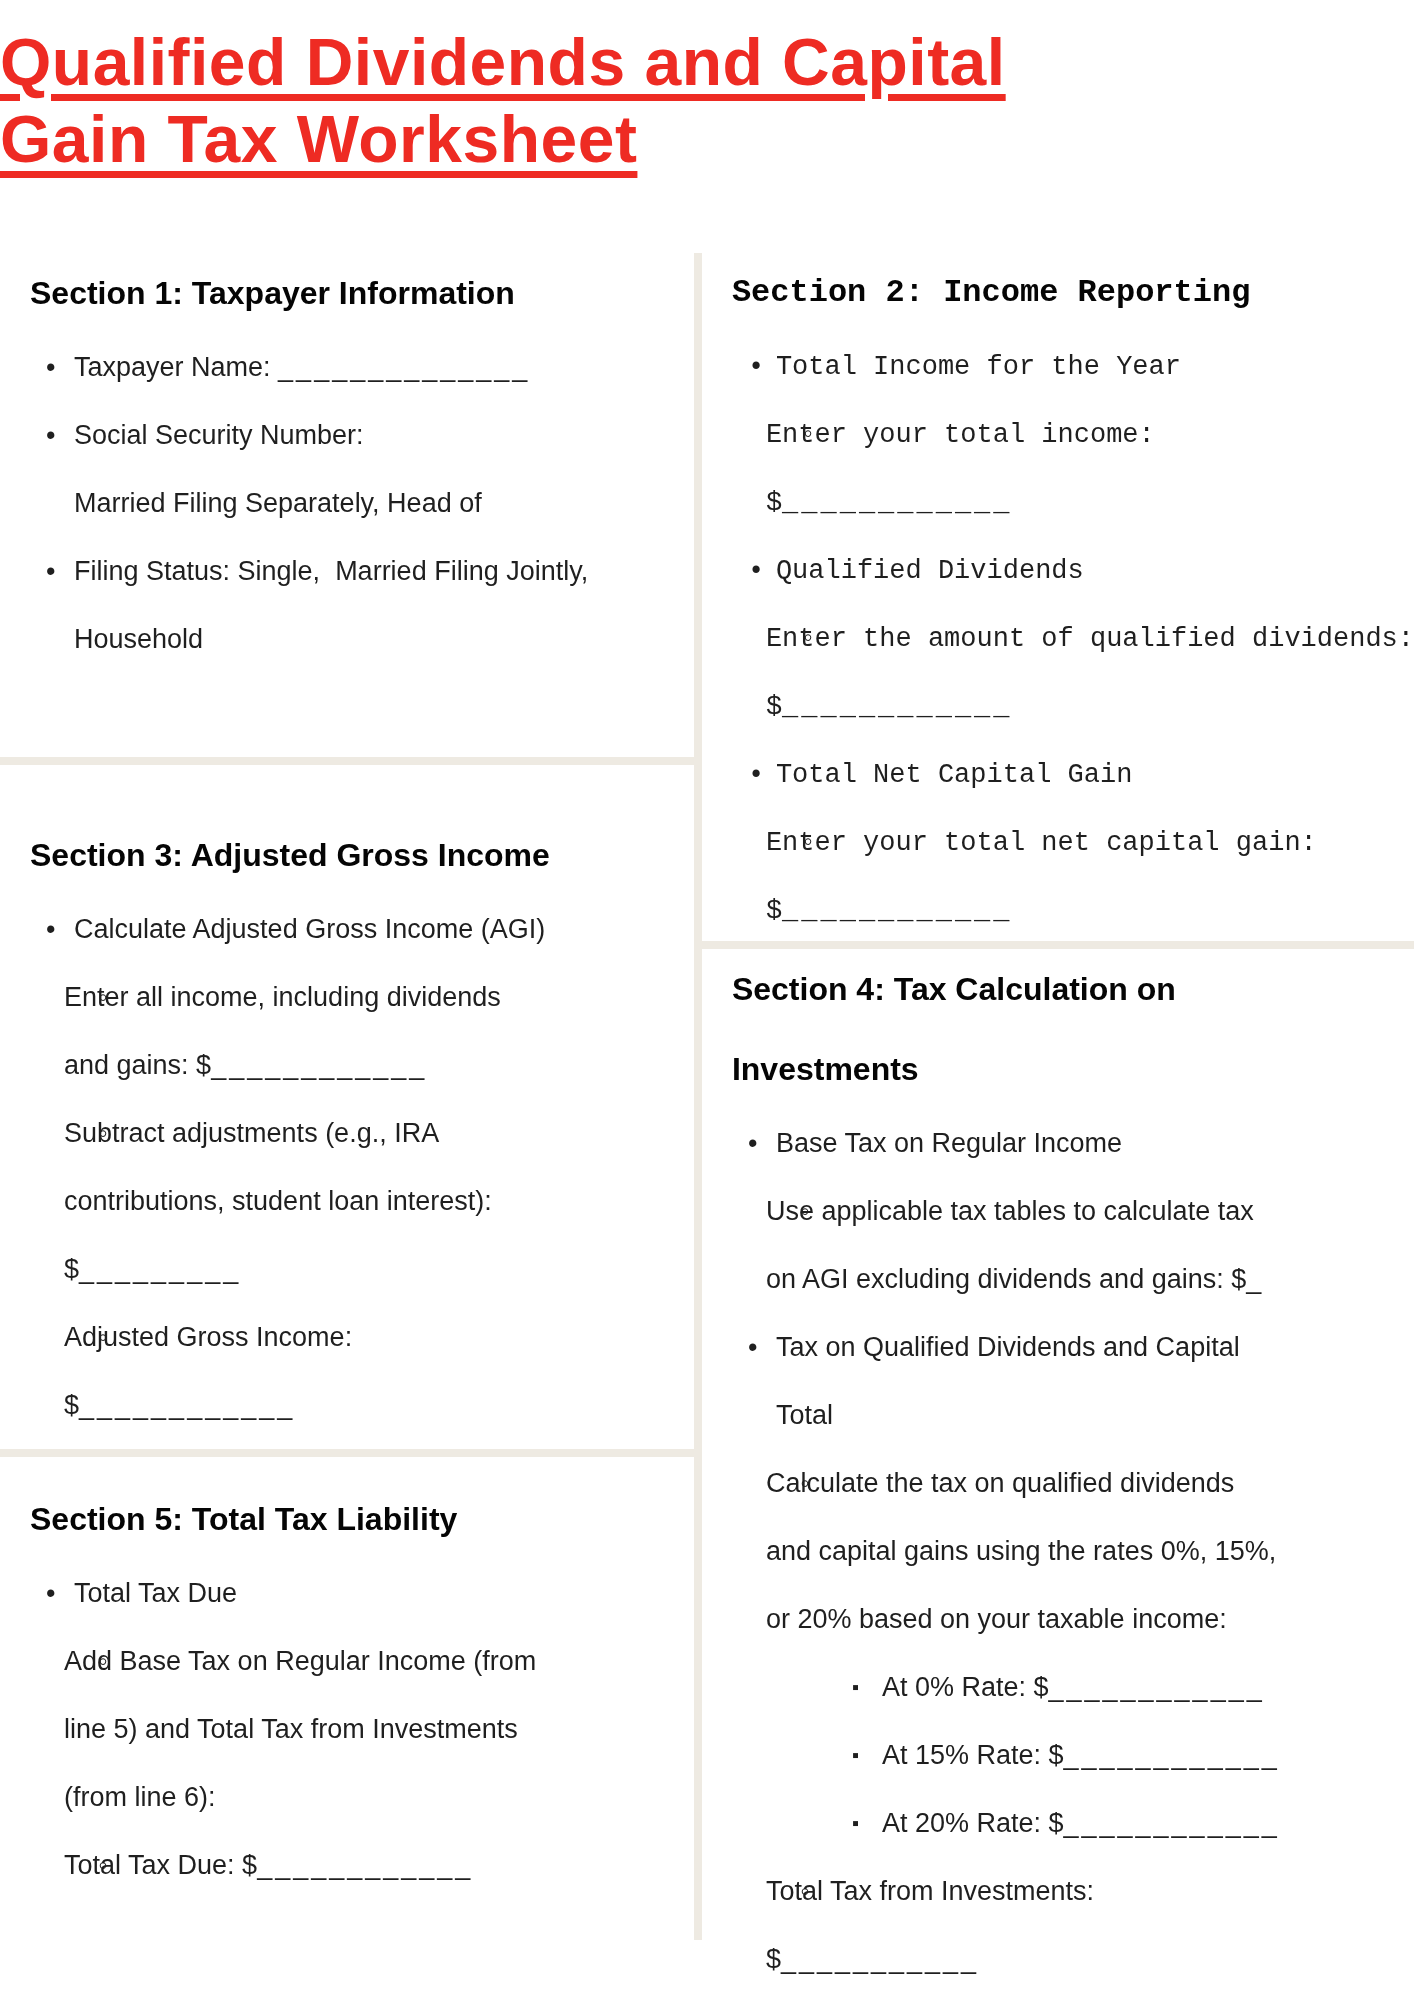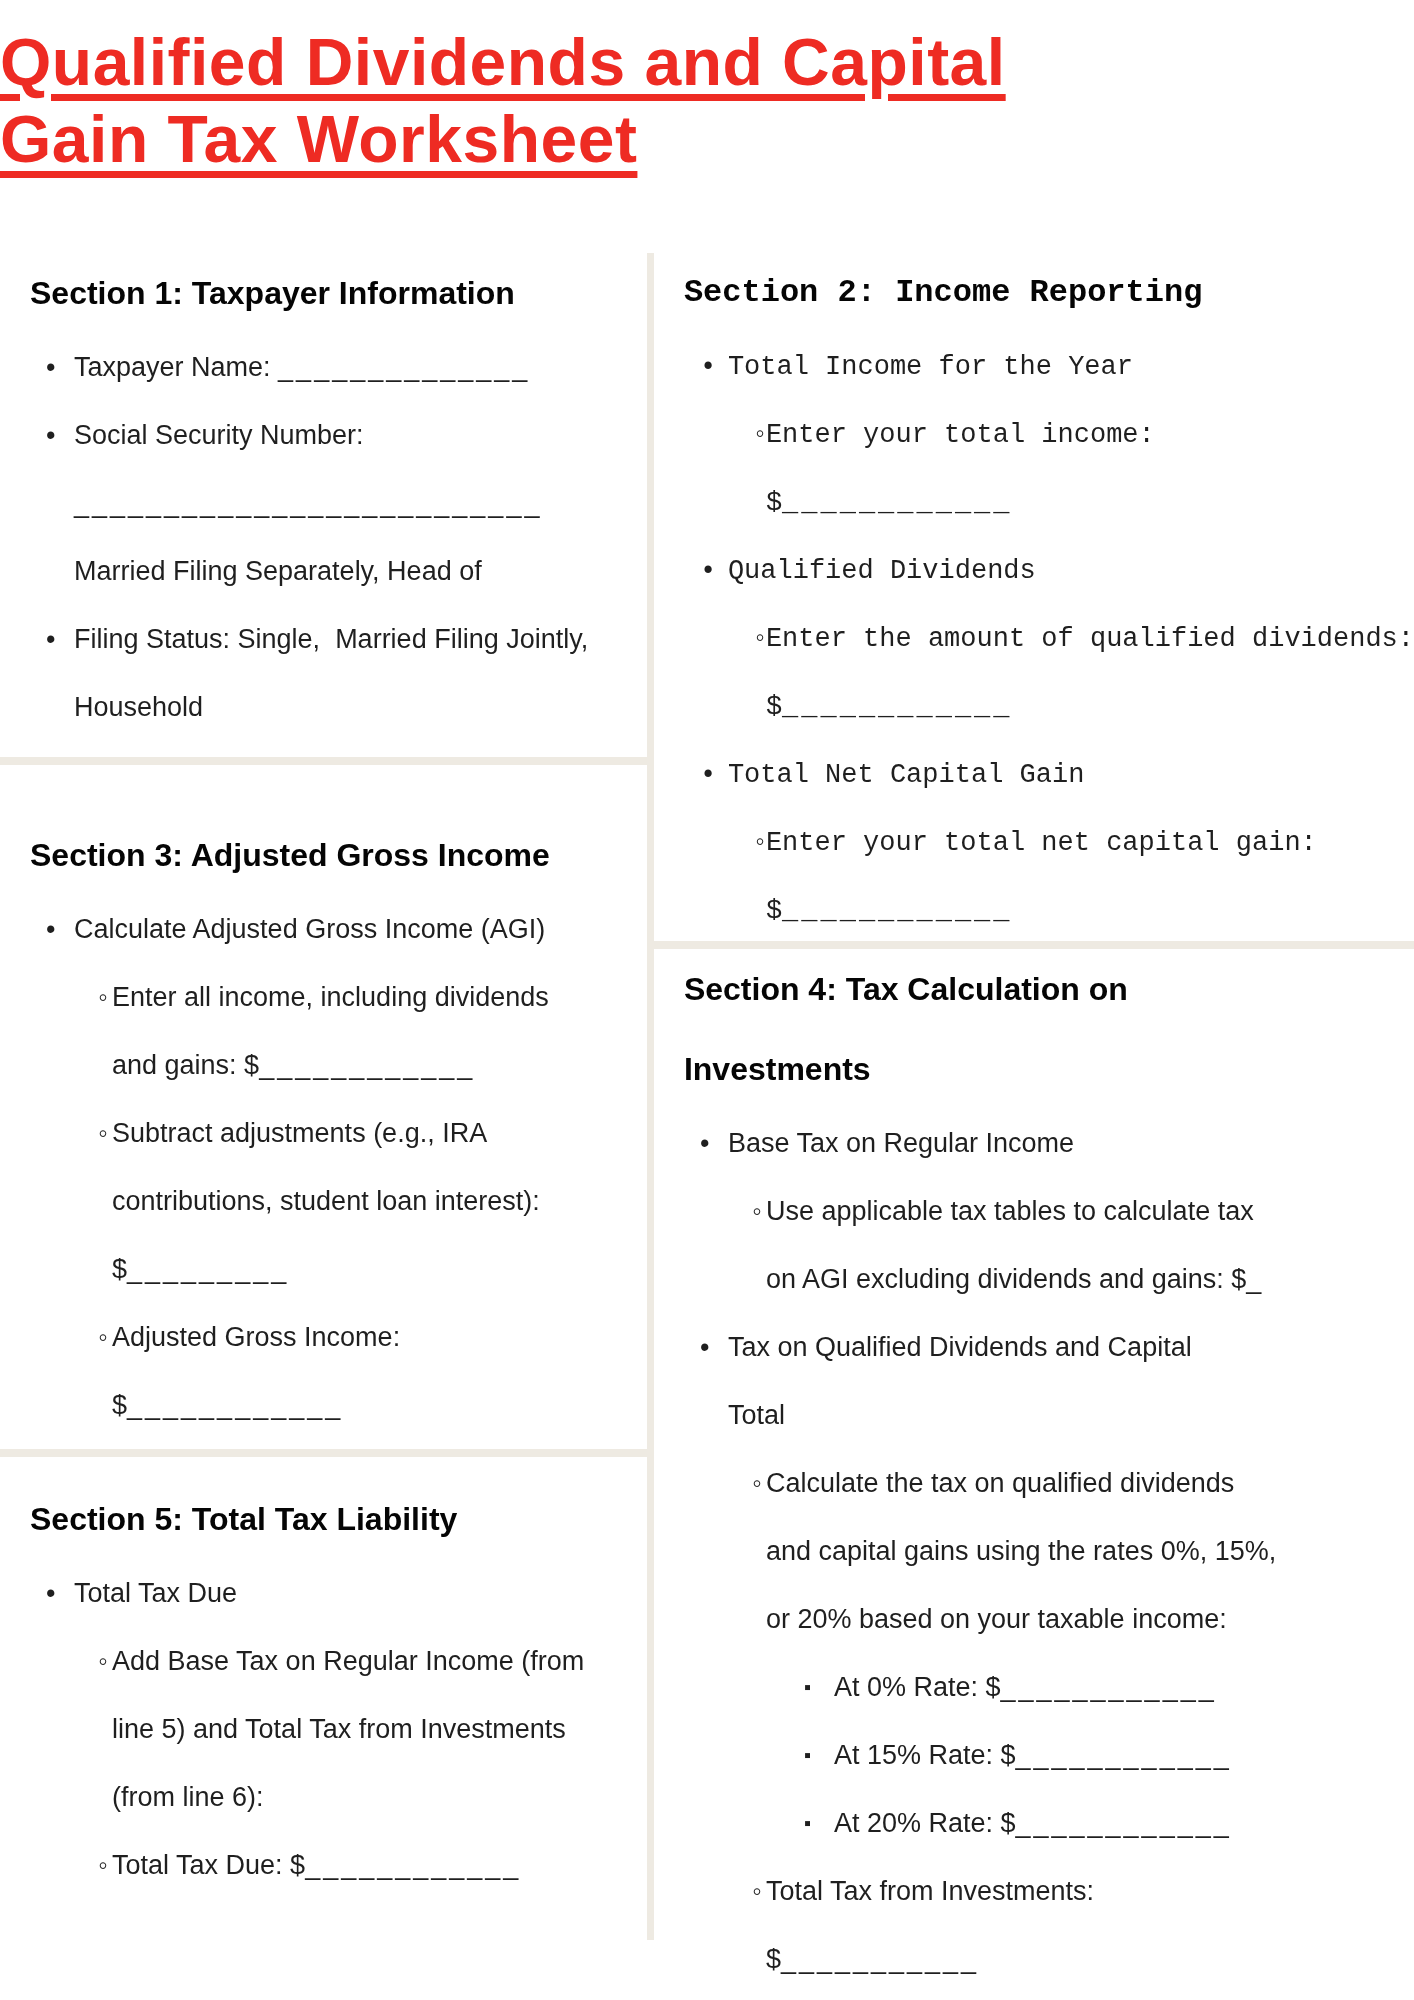--- a/index.html
+++ b/index.html
@@ -30,21 +30,21 @@
   .card.s2{height:688px;flex:none;font-family:Liberation Mono, monospace;}
   .card.s4{flex:1;}
   
   .sec-heading{
     margin:0;padding:0 0 0 30px;
     font-size:32px;line-height:80px;font-weight:700;color:#050505;
     white-space:nowrap;
   }
   .line{position:relative;font-size:27px;line-height:68px;white-space:nowrap;}
   .l1,.c1{padding-left:74px;}
-  .l2,.c2{padding-left:112px;}
+  .l2,.c2{padding-left:64px;}
   .l3,.c3{padding-left:180px;}
   .l1::before{content:"\2022";position:absolute;left:46px;color:#1f1f1f;}
   .l2::before{content:"\25E6";position:absolute;left:98px;color:#1f1f1f;}
   .l3::before{content:"\25AA";position:absolute;left:150px;font-size:20px;color:#1f1f1f;}
   .blank{letter-spacing:3px;}
 </style>
 </head>
 <body>
 
 <div class="title-block">
@@ -53,21 +53,20 @@
 </div>
 
 <div class="columns">
 
   <div class="col-left">
 
     <div class="card s1">
       <h2 class="sec-heading">Section 1: Taxpayer Information</h2>
       <div class="line l1">Taxpayer Name: <span class="blank">______________</span></div>
       <div class="line l1">Social Security Number:</div>
-      <div class="line c1"><span class="blank">__________________________</span></div>
       <div class="line c1">Married Filing Separately, Head of</div>
       <div class="line l1">Filing Status: Single,&nbsp; Married Filing Jointly,</div>
       <div class="line c1">Household</div>
     </div>
 
     <div class="h-gap"></div>
 
     <div class="card s3">
       <h2 class="sec-heading">Section 3: Adjusted Gross Income</h2>
       <div class="line l1">Calculate Adjusted Gross Income (AGI)</div>

